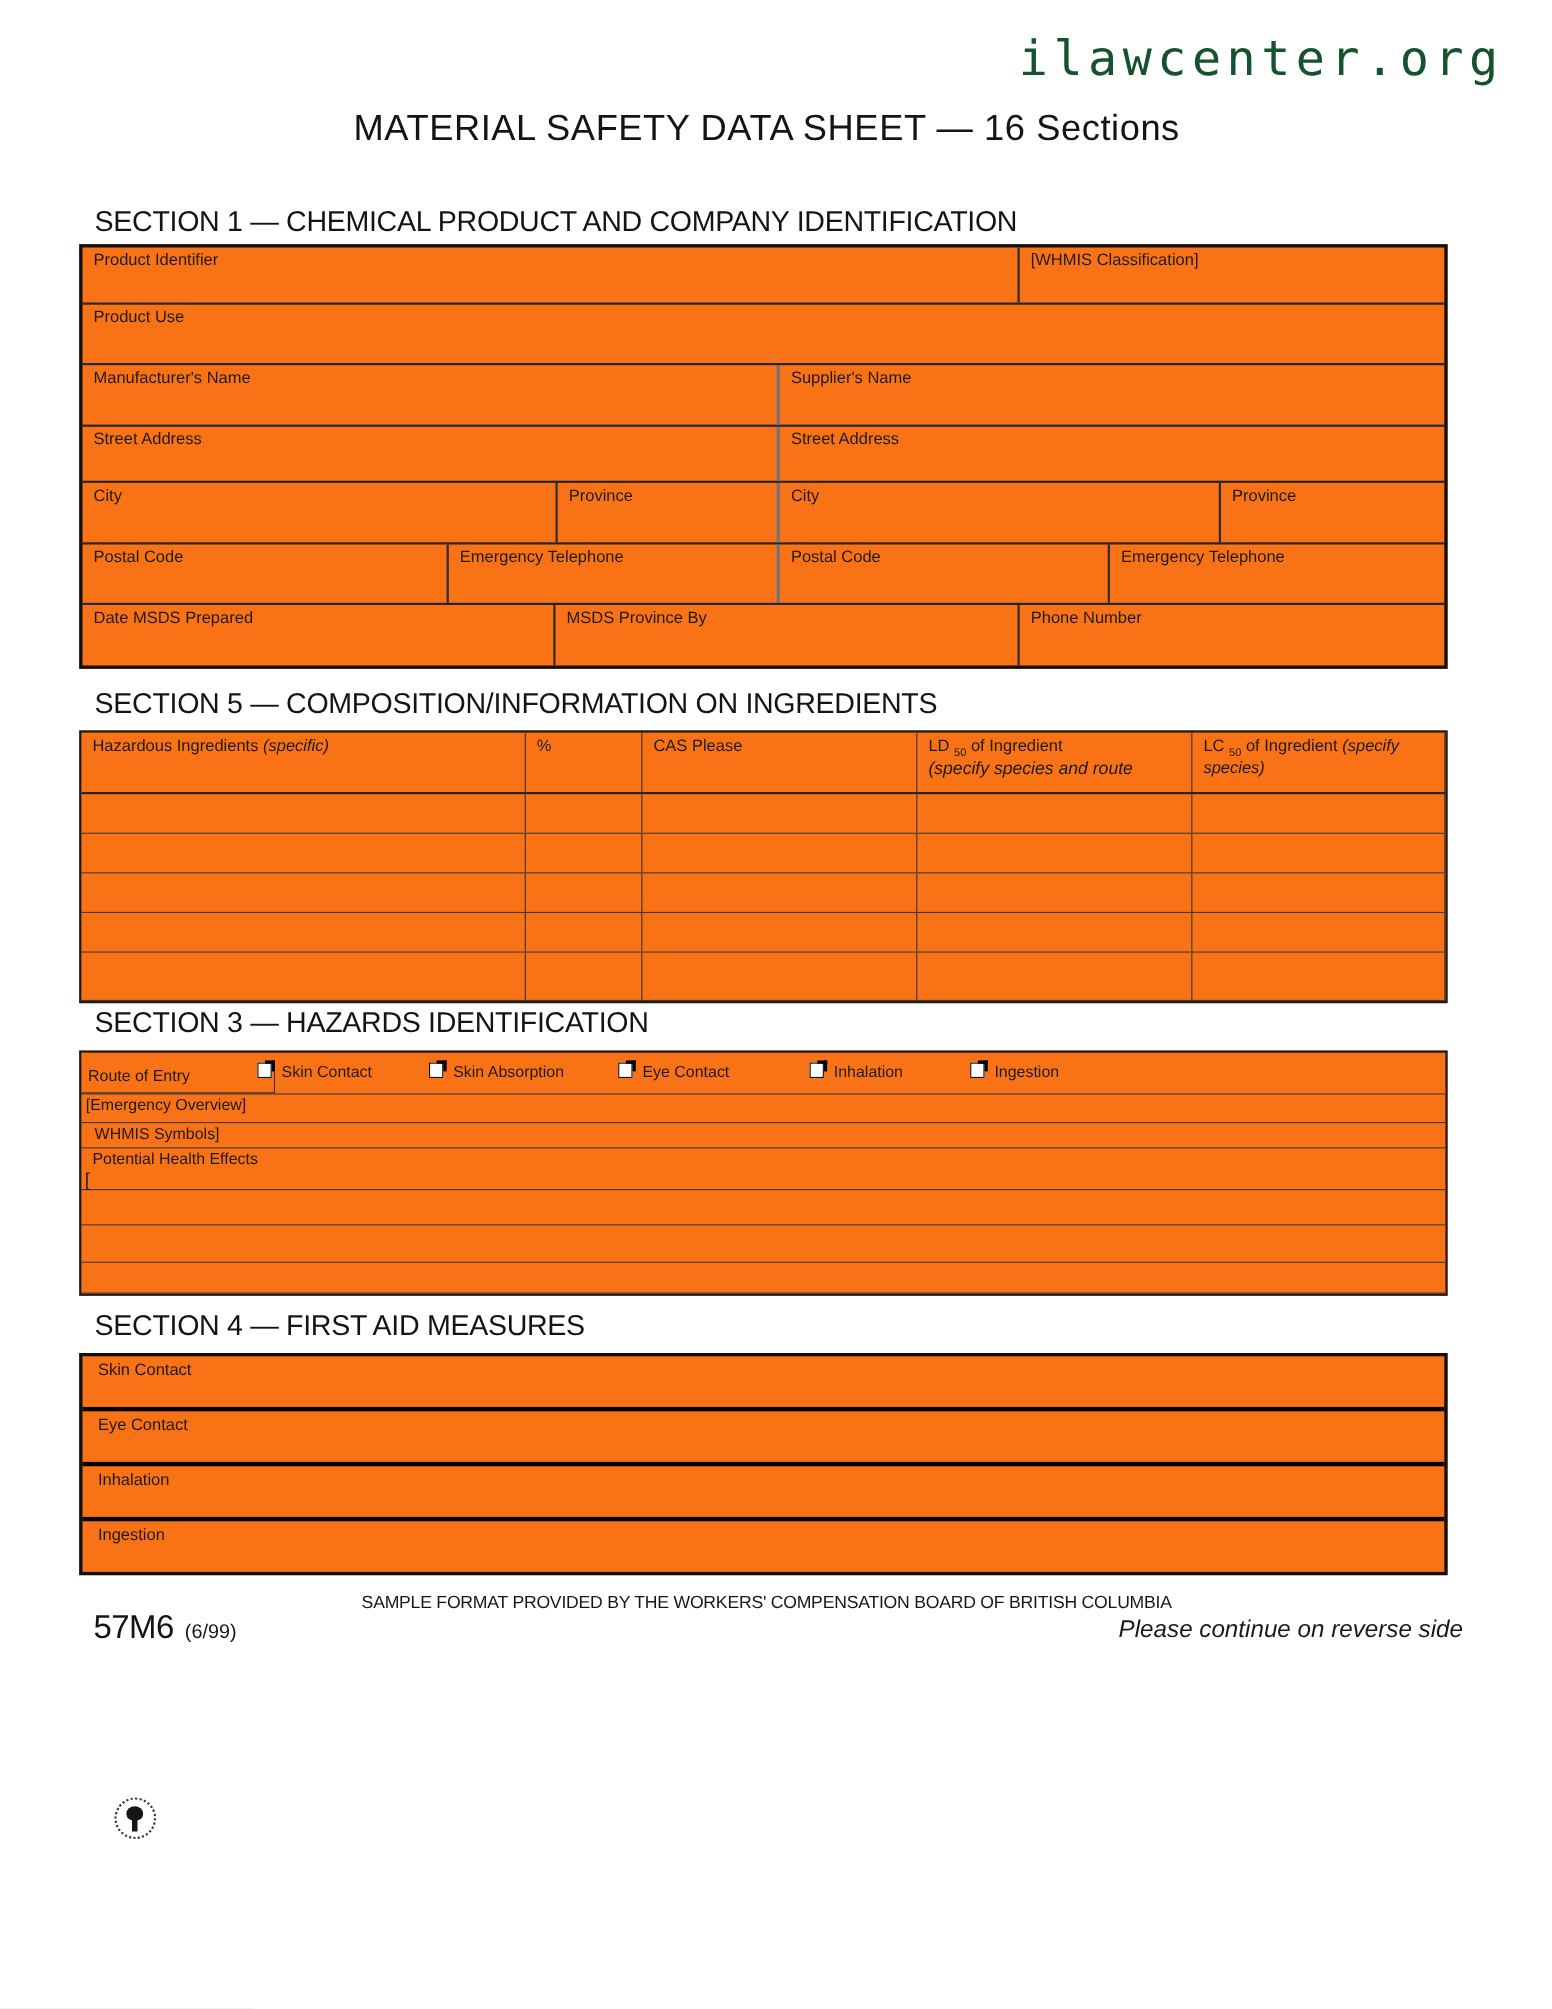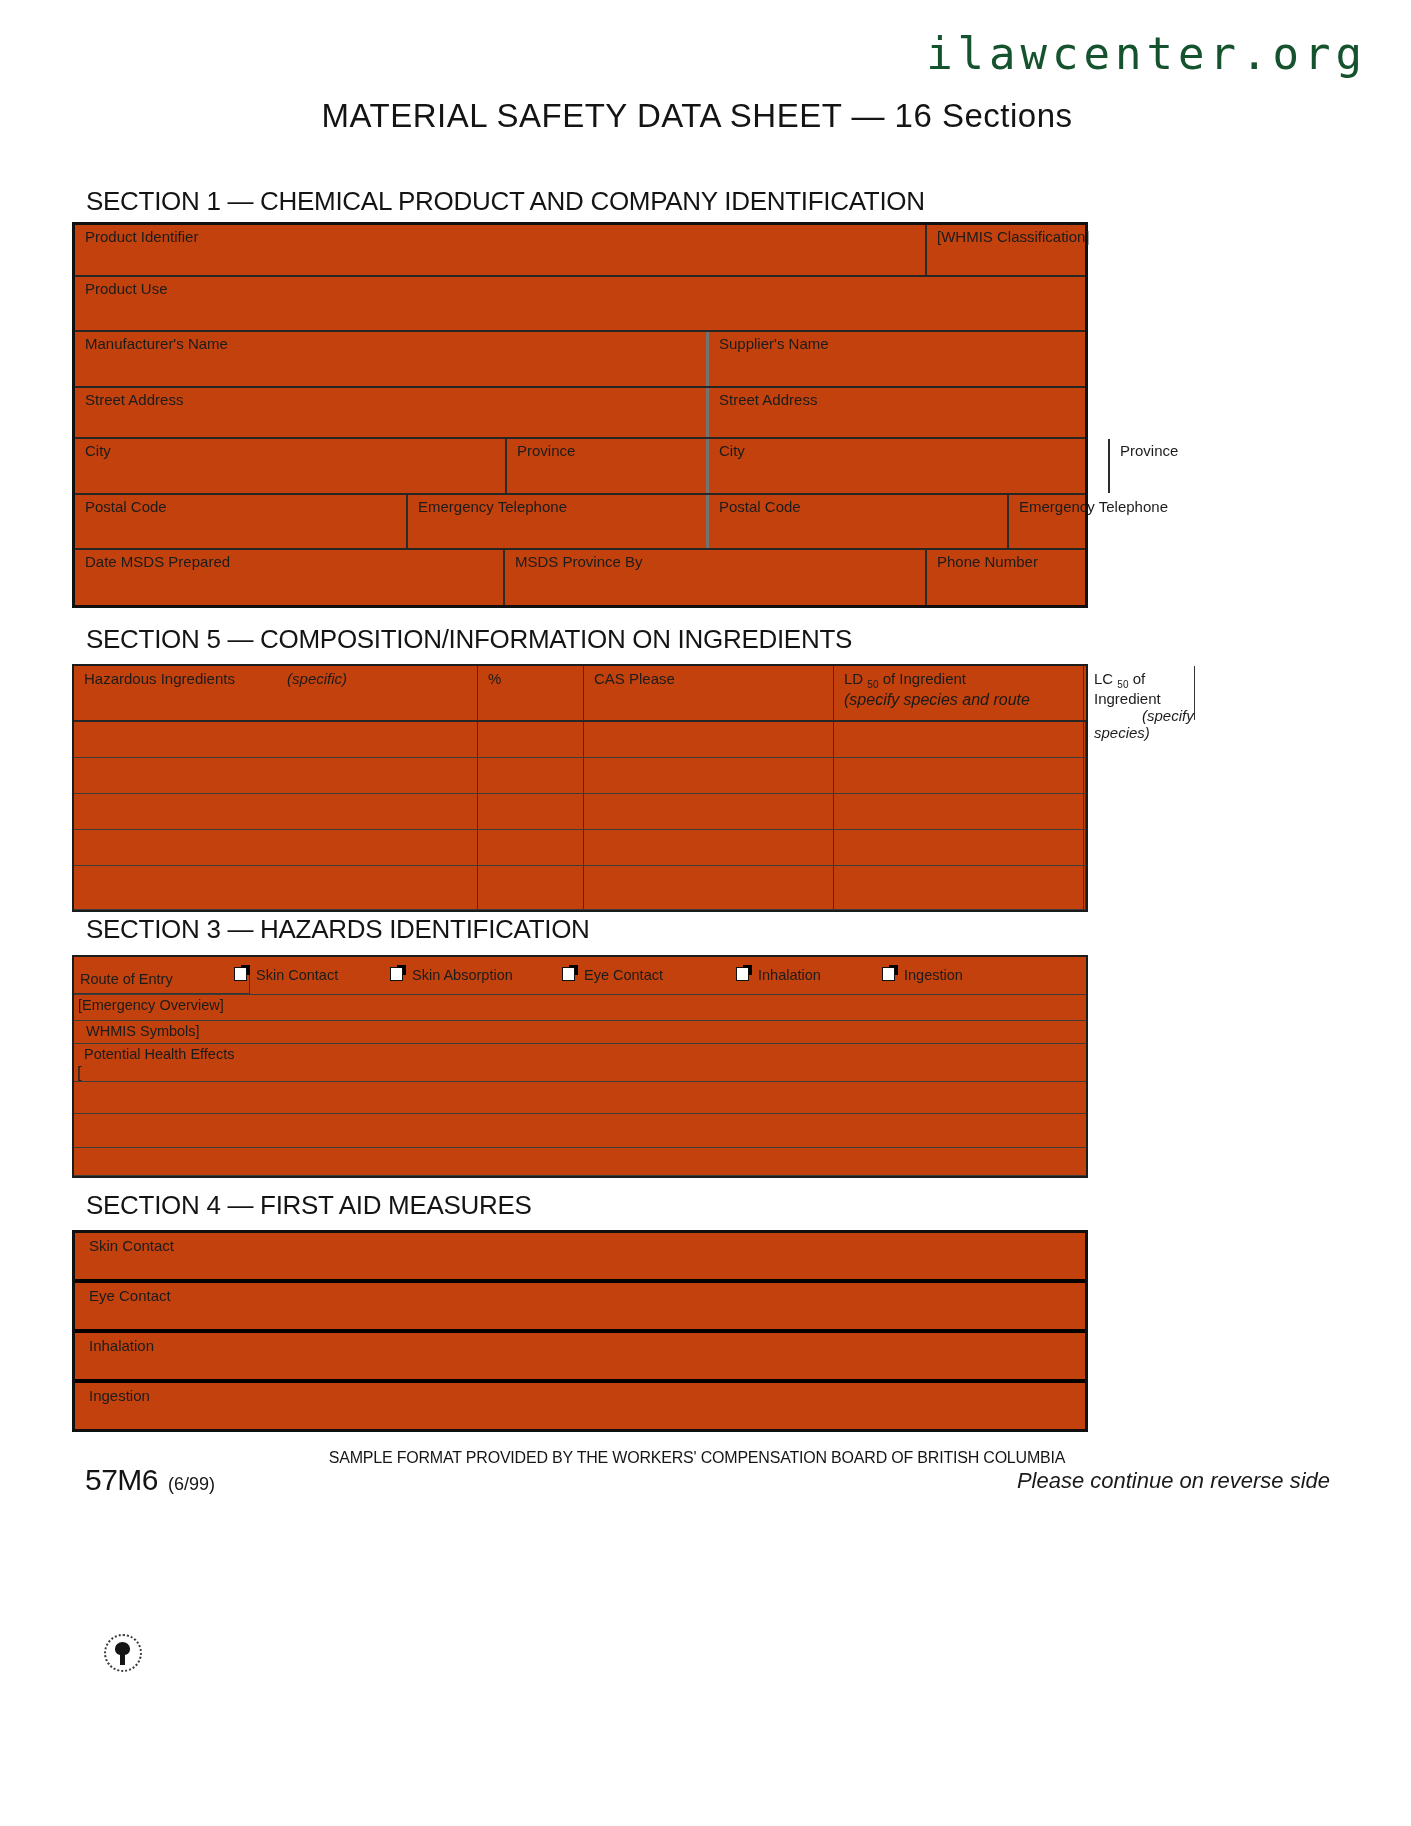--- a/index.html
+++ b/index.html
@@ -22,32 +22,32 @@
   .sec-h {
     position:absolute; left:86px; margin:0;
     font-size:26px; font-weight:400; letter-spacing:-0.3px; color:#141414;
     white-space:nowrap;
   }
   #h1 { top:186px; }
   #h2 { top:624px; }
   #h3 { top:914px;text-align:center; }
   #h4 { top:1190px; }
 
-  .tbl { position:absolute; left:72px; width:1016px; box-sizing:border-box; background:#c2410c; }
+  .tbl { position:absolute; left:72px; width:1244px; box-sizing:border-box; background:#f97316; }
   .row { display:flex; box-sizing:border-box; border-bottom:2px solid #262626; position:relative; }
   .row.last { border-bottom:none; }
   .cell { box-sizing:border-box; border-right:2px solid #2b2b2b; position:relative; }
   .cell.endc { border-right:none; }
   .cell.thick { border-right:3px solid #737373; }
   .lbl {
     display:inline-block; padding:3px 0 0 10px;
     font-size:15px; color:#1c1c1c; white-space:nowrap;
   }
   .lbl.sm { font-size:14.5px; padding-top:2px; }
-  .it { font-style:italic;margin-left:48px; }
+  .it { font-style:italic; }
   .blk { display:block; font-style:italic; padding-left:10px; margin-top:1px; }
   .sub { font-size:10px; vertical-align:sub; }
 
   .s1 { top:222px; border:3px solid #101010; }
   .s2 { top:664px; border:2px solid #1c1c1c; }
   .s2 .row { border-bottom:1.5px solid #3c3c3c; }
   .s2 .row.hdr { border-bottom:2px solid #262626; }
   .s2 .cell { border-right:1.5px solid #333; }
   .s2 .lbl { padding-top:4px; }
   .s3 { top:955px; border:2px solid #1c1c1c; }

